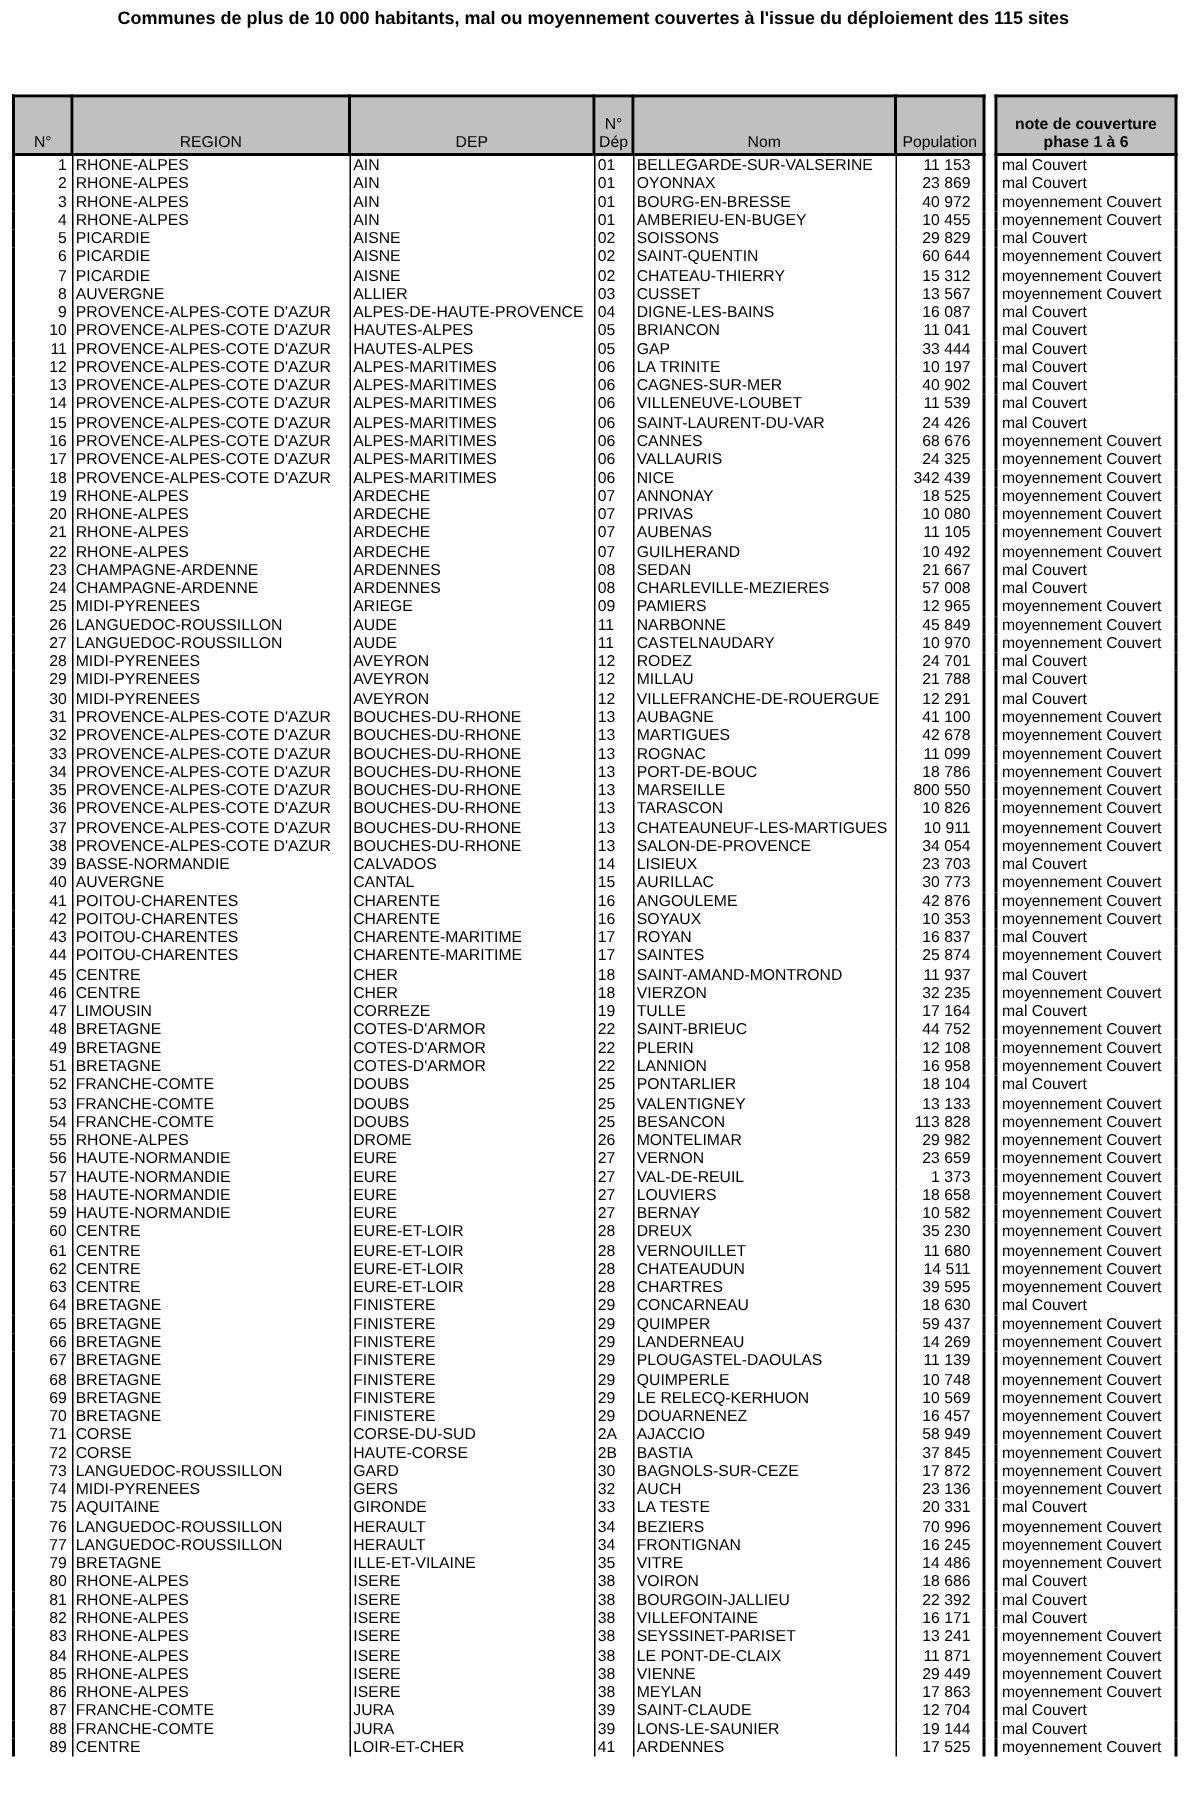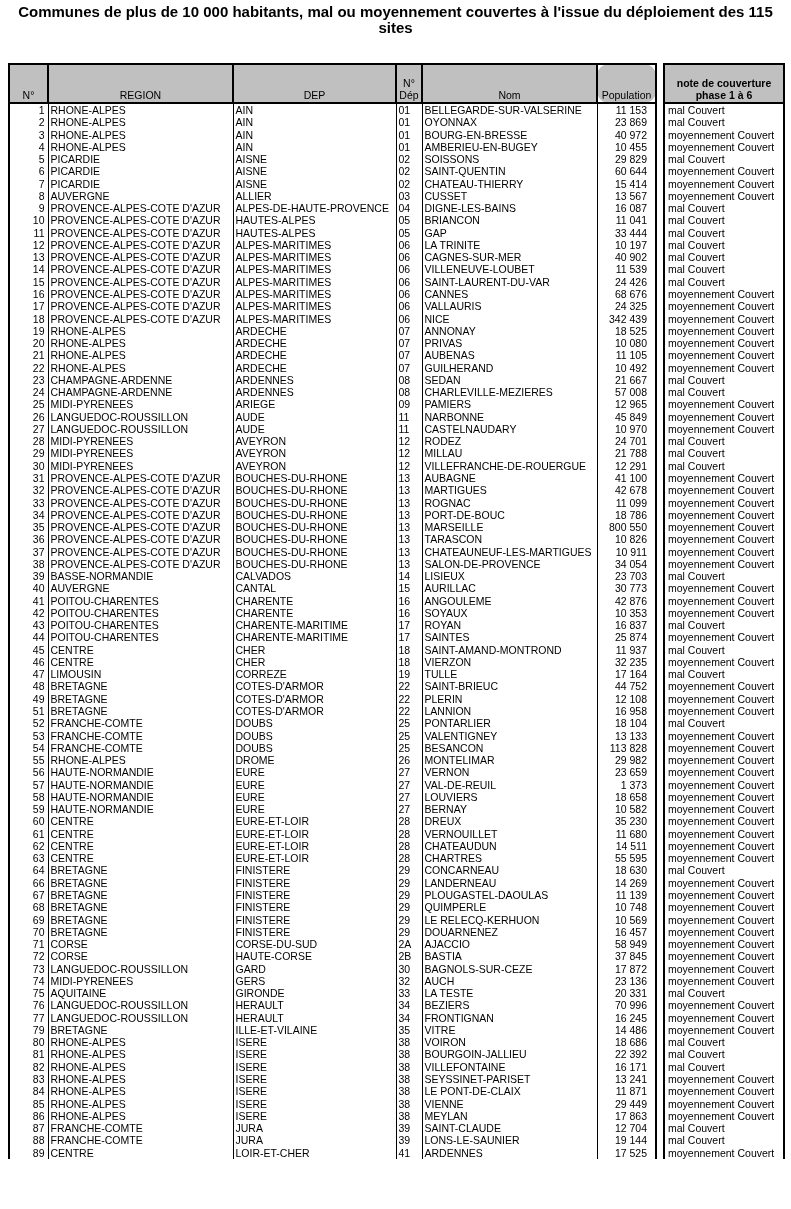--- a/index.html
+++ b/index.html
@@ -11,21 +11,21 @@
     font-family: "Liberation Sans", sans-serif;
     color: #000000;
     overflow: hidden;
   }
   .title {
     position: absolute;
     top: 4px;
     left: 10px;
     width: 771px;
     margin: 0;
-    font-size: 15px;
+    font-size: 12px;
     line-height: 16px;
     font-weight: bold;
     text-align: center;
     letter-spacing: 0px;
   }
   table.data {
     position: absolute;
     top: 63px;
     left: 8px;
     width: 775px;
@@ -66,21 +66,21 @@
     white-space: nowrap;
     overflow: hidden;
     vertical-align: bottom;
   }
   td.spacer { border: none; }
   td.c0 { text-align: right; padding-right: 3px; border-left-width: 2px; }
   td.c1, td.c2, td.c3, td.c4 { text-align: left; }
   td.c5 { text-align: right; padding-right: 8px; border-right-width: 2px; }
   td.c6 { text-align: left; padding-left: 3px; border-left-width: 2px; border-right-width: 2px; }
   th.h0 { border-left-width: 2px; }
-  th.h5 { border-right-width: 2px; border-radius: 12px; }
+  th.h5 { border-right-width: 2px; }
   th.h6 { border-left-width: 2px; border-right-width: 2px; font-weight: bold; }
 </style>
 </head>
 <body>
 
 <div class="page">
   <h1 class="title">Communes de plus de 10 000 habitants, mal ou moyennement couvertes à l'issue du déploiement des 115 sites</h1>
 
   <table class="data">
     <colgroup>
@@ -167,21 +167,21 @@
           <td class="c5">60 644</td>
           <td class="spacer"></td>
           <td class="c6">moyennement Couvert</td>
         </tr>
         <tr>
           <td class="c0">7</td>
           <td class="c1">PICARDIE</td>
           <td class="c2">AISNE</td>
           <td class="c3">02</td>
           <td class="c4">CHATEAU-THIERRY</td>
-          <td class="c5">15 414</td>
+          <td class="c5">15 312</td>
           <td class="spacer"></td>
           <td class="c6">moyennement Couvert</td>
         </tr>
         <tr>
           <td class="c0">8</td>
           <td class="c1">AUVERGNE</td>
           <td class="c2">ALLIER</td>
           <td class="c3">03</td>
           <td class="c4">CUSSET</td>
           <td class="c5">13 567</td>
@@ -717,33 +717,43 @@
           <td class="c5">14 511</td>
           <td class="spacer"></td>
           <td class="c6">moyennement Couvert</td>
         </tr>
         <tr>
           <td class="c0">63</td>
           <td class="c1">CENTRE</td>
           <td class="c2">EURE-ET-LOIR</td>
           <td class="c3">28</td>
           <td class="c4">CHARTRES</td>
-          <td class="c5">55 595</td>
+          <td class="c5">39 595</td>
           <td class="spacer"></td>
           <td class="c6">moyennement Couvert</td>
         </tr>
         <tr>
           <td class="c0">64</td>
           <td class="c1">BRETAGNE</td>
           <td class="c2">FINISTERE</td>
           <td class="c3">29</td>
           <td class="c4">CONCARNEAU</td>
           <td class="c5">18 630</td>
           <td class="spacer"></td>
           <td class="c6">mal Couvert</td>
+        </tr>
+        <tr>
+          <td class="c0">65</td>
+          <td class="c1">BRETAGNE</td>
+          <td class="c2">FINISTERE</td>
+          <td class="c3">29</td>
+          <td class="c4">QUIMPER</td>
+          <td class="c5">59 437</td>
+          <td class="spacer"></td>
+          <td class="c6">moyennement Couvert</td>
         </tr>
         <tr>
           <td class="c0">66</td>
           <td class="c1">BRETAGNE</td>
           <td class="c2">FINISTERE</td>
           <td class="c3">29</td>
           <td class="c4">LANDERNEAU</td>
           <td class="c5">14 269</td>
           <td class="spacer"></td>
           <td class="c6">moyennement Couvert</td>

